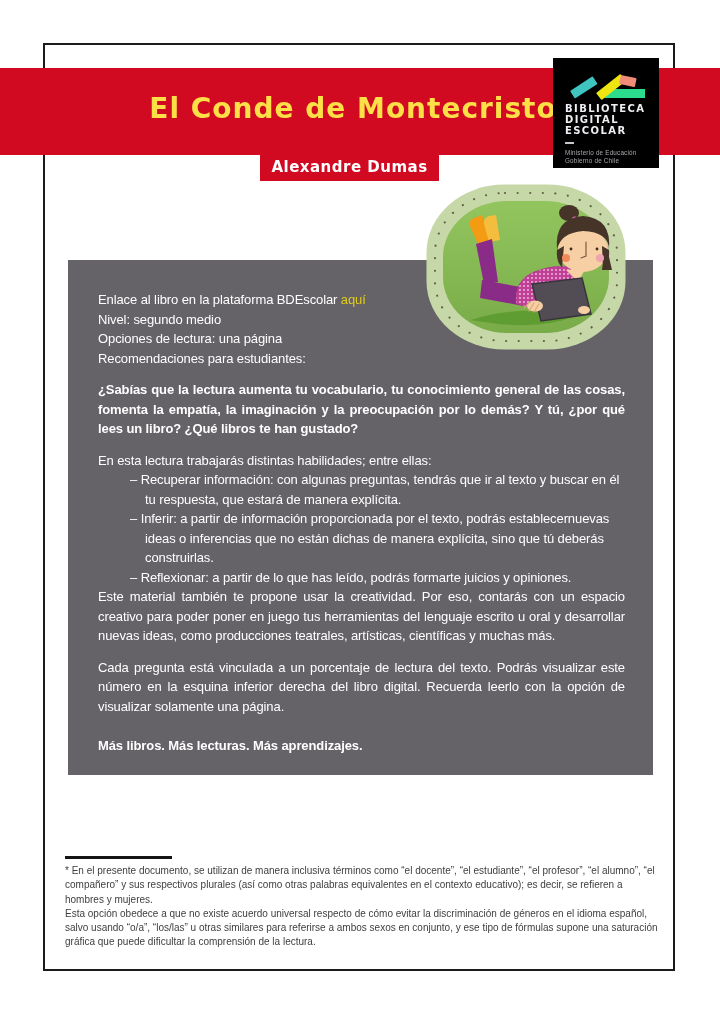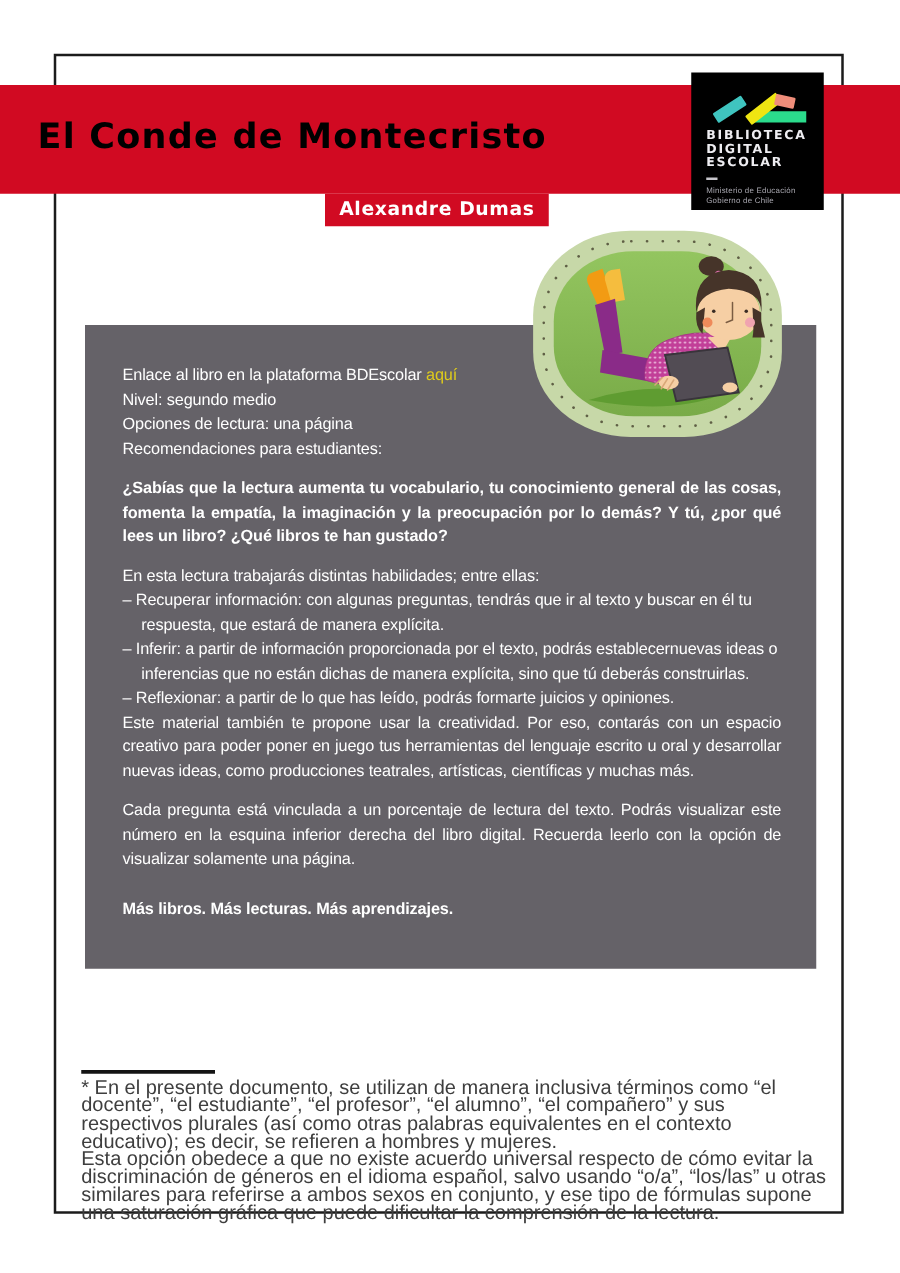--- a/index.html
+++ b/index.html
@@ -2,22 +2,22 @@
 <html><head>
 <meta charset="utf-8">
 <style>
   html,body{margin:0;padding:0;background:#ffffff;}
   #page{position:relative;width:720px;height:1018px;background:#ffffff;overflow:hidden;
         font-family:"Liberation Sans",sans-serif;}
   .frame{position:absolute;left:43px;top:43px;width:632px;height:928px;
          border:2px solid #1b1b1b;box-sizing:border-box;z-index:0;}
   
   .redband{position:absolute;left:0;top:68px;width:720px;height:87px;background:#d10a22;z-index:2;}
-  .title{position:absolute;left:30px;top:24px;width:646px;
-         color:#000000;font-size:28px;font-weight:bold;letter-spacing:1px;
+  .title{position:absolute;left:30px;top:24px;width:646px;text-align:center;
+         color:#fde047;font-size:28px;font-weight:bold;letter-spacing:1px;
          font-family:"DejaVu Sans",sans-serif;}
   
   .badge{position:absolute;left:260px;top:155px;width:179px;height:26px;background:#d10a22;
          color:#ffffff;font-size:15px;font-weight:bold;text-align:center;line-height:25px;
          letter-spacing:0.5px;z-index:3;font-family:"DejaVu Sans",sans-serif;}
   
   .logo{position:absolute;left:553px;top:58px;width:106px;height:110px;background:#000000;
         z-index:4;box-sizing:border-box;padding:6px 0 0 12px;}
   .logo svg{display:block;}
   .logo-lines{margin-top:1px;color:#eeedf1;font-size:10px;font-weight:bold;
@@ -30,25 +30,25 @@
   .graybox{position:absolute;left:68px;top:260px;width:585px;height:515px;background:#656268;
            z-index:1;box-sizing:border-box;padding:30px 28px 0 30px;color:#ffffff;
            font-size:13px;line-height:19.5px;letter-spacing:-0.1px;}
   .graybox .para{margin:0;}
   .graybox .justify{text-align:justify;}
   .gap{margin-top:12px !important;}
   .biggap{margin-top:20px !important;}
   .bold{font-weight:bold;}
   .link{color:#decb1b;text-decoration:none;}
   ul.skills{list-style:none;margin:0;padding:0;}
-  ul.skills li{padding-left:15px;text-indent:-15px;}
+  ul.skills li{margin-left:32px;padding-left:15px;text-indent:-15px;}
   
   .footline{position:absolute;left:65px;top:856px;width:107px;height:2.5px;background:#141414;z-index:1;}
   .footnote{position:absolute;left:65px;top:864px;width:597px;color:#3e3e3e;
-            font-size:16px;line-height:14.3px;z-index:1;}
+            font-size:10px;line-height:14.3px;z-index:1;}
   .footnote p{margin:0;}
 </style>
 </head>
 <body>
 
 <div id="page">
 
   <div class="frame"></div>
 
   <div class="redband">

